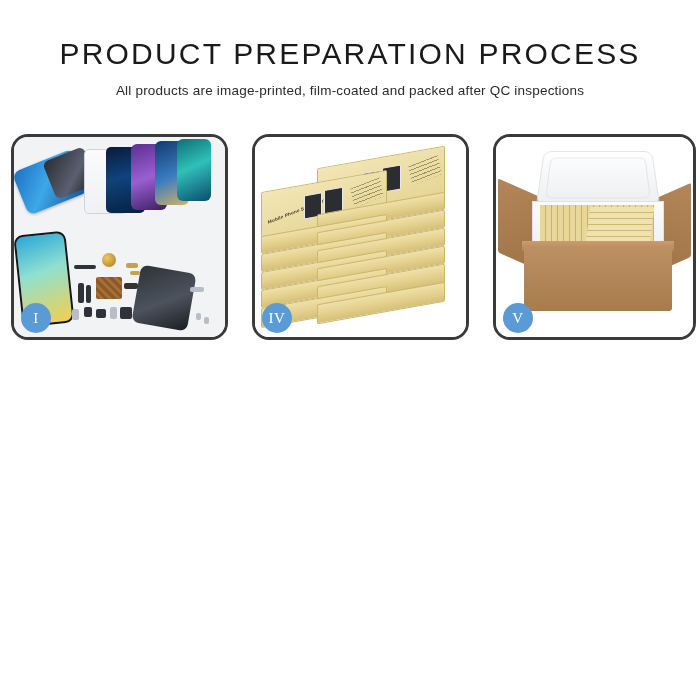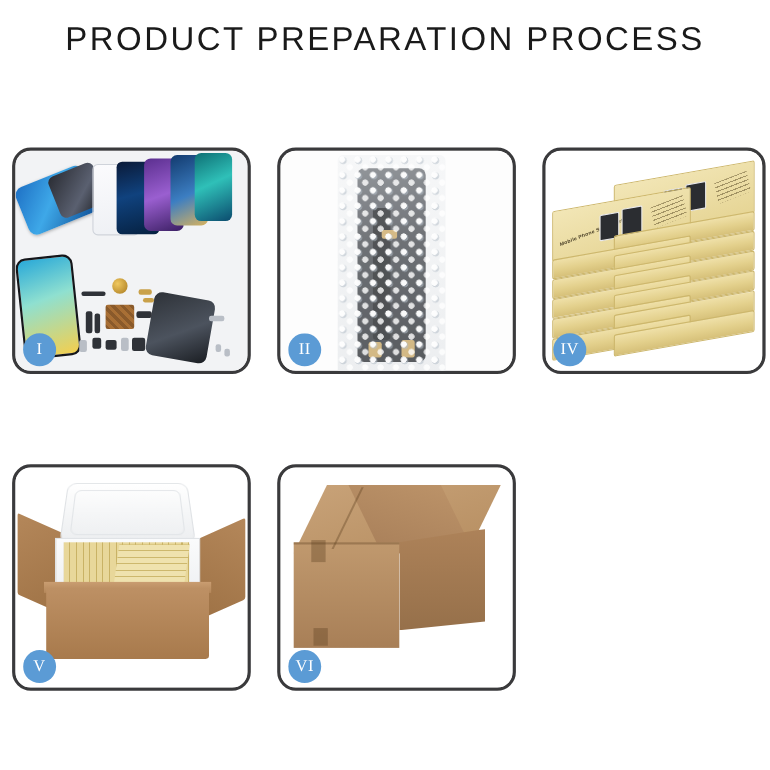--- a/index.html
+++ b/index.html
@@ -4,21 +4,21 @@
 <style>
   html,body{margin:0;padding:0;}
   body{
     width:700px;height:700px;background:#ffffff;
     font-family:"Liberation Sans",sans-serif;
     overflow:hidden;position:relative;
   }
   .page{width:700px;height:700px;position:relative;}
 
   
-  .header{padding-top:20px;text-align:center;}
+  .header{padding-top:38px;text-align:center;}
   .title{
     font-size:30px;font-weight:400;letter-spacing:2.2px;
     color:#1a1a1a;line-height:1.05;white-space:nowrap;
   }
   .subtitle{
     font-size:13.5px;font-weight:400;color:#2b2b2b;
     margin-top:13px;letter-spacing:.2px;white-space:nowrap;
   }
 
   
@@ -269,20 +269,21 @@
     position:absolute;background:rgba(90,60,30,.35);
   }
 </style>
 </head>
 <body>
 
 <div class="page">
 
   <div class="header">
     <div class="title">PRODUCT PREPARATION PROCESS</div>
+    <div class="subtitle">All products are image-printed, film-coated and packed after QC inspections</div>
   </div>
 
   <div class="grid">
 
     <div class="panel">
       <div class="scene p1">
         <div class="ph p-a"></div>
         <div class="ph p-a2"></div>
         <div class="ph p-glass"></div>
         <div class="ph p-b"></div>
@@ -305,35 +306,20 @@
         <div class="chip" style="left:82px;top:172px;width:10px;height:9px;"></div>
         <div class="chip silver" style="left:96px;top:170px;width:7px;height:12px;"></div>
         <div class="chip" style="left:106px;top:170px;width:12px;height:12px;"></div>
         <div class="chip silver" style="left:182px;top:176px;width:5px;height:7px;"></div>
         <div class="chip silver" style="left:190px;top:180px;width:5px;height:7px;"></div>
         <div class="chip silver" style="left:176px;top:150px;width:14px;height:5px;"></div>
       </div>
       <div class="badge">I</div>
     </div>
 
-    <div class="panel">
-      <div class="scene p2">
-        <div class="bubblebag">
-          <div class="bubbleitem">
-            <div class="strip"></div>
-            <div class="tab" style="left:10px;top:158px;width:12px;height:14px;"></div>
-            <div class="tab" style="left:40px;top:156px;width:12px;height:16px;"></div>
-            <div class="tab" style="left:22px;top:56px;width:14px;height:8px;"></div>
-          </div>
-          <div class="bubbles2"></div>
-          <div class="bubbles"></div>
-        </div>
-      </div>
-      <div class="badge">II</div>
-    </div>
 
 
     <div class="panel">
       <div class="scene p4">
         <div class="stack">
 
           <div class="bx" style="left:58px;top:6px;width:126px;height:46px;transform:skewY(-10deg);">
             <div class="lid"></div>
             <div class="lbl" style="left:8px;top:30px;">Mobile Phone Spare Parts</div>
             <div class="scr" style="left:44px;top:12px;width:16px;height:22px;"></div>
@@ -375,28 +361,15 @@
           </div>
         <div class="c5-foambox"></div>
         <div class="c5-contents"></div>
         <div class="c5-contents2"></div>
         <div class="c5-rim"></div>
         <div class="c5-front"></div>
       </div>
       <div class="badge">V</div>
     </div>
 
-    <div class="panel">
-      <div class="scene p6">
-        <div class="c6-top"></div>
-        <div class="c6-top2"></div>
-        <div class="c6-left"></div>
-        <div class="c6-right"></div>
-        <div class="c6-seam" style="left:12px;top:68px;width:96px;height:2px;"></div>
-        <div class="c6-seam" style="left:28px;top:66px;width:13px;height:20px;"></div>
-        <div class="c6-seam" style="left:30px;top:146px;width:13px;height:16px;"></div>
-        <div class="c6-seam" style="left:60px;top:18px;width:2px;height:56px;transform:skewX(-26deg);"></div>
-      </div>
-      <div class="badge">VI</div>
-    </div>
 
   </div>
 </div>
 
 </body></html>

